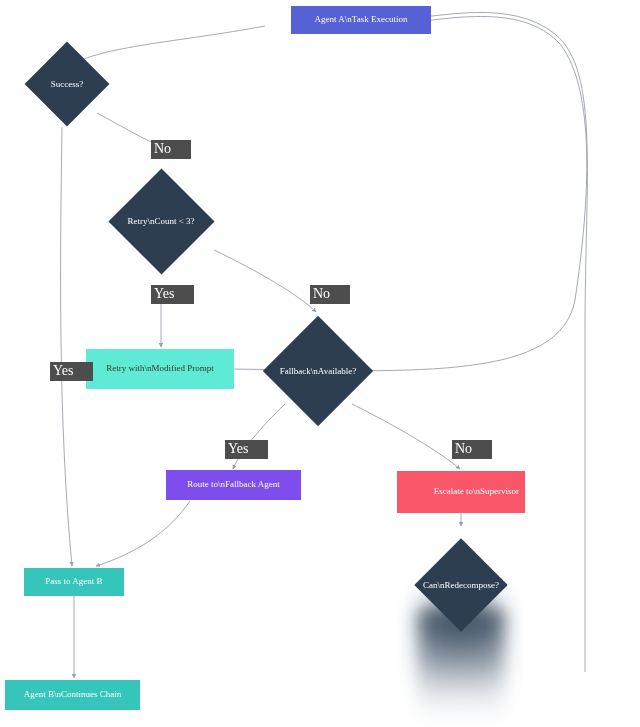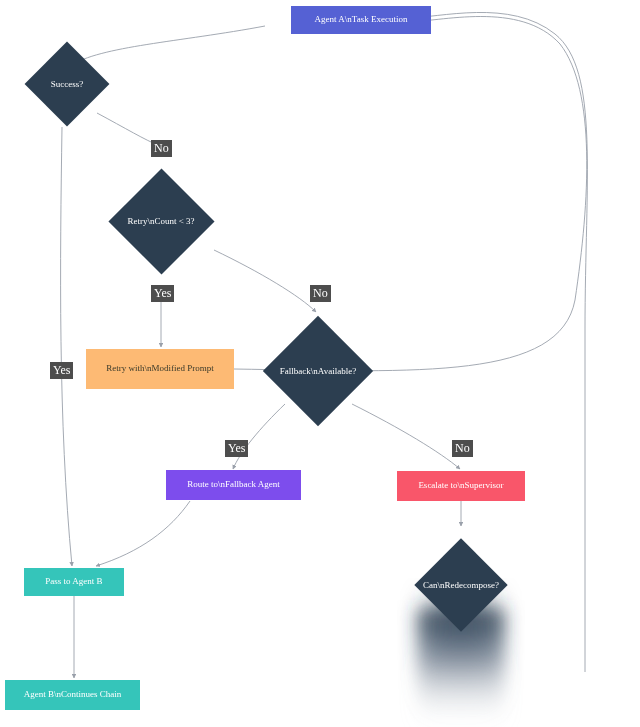--- a/index.html
+++ b/index.html
@@ -37,22 +37,22 @@
     position:absolute;left:0;top:0;
     width:100%;height:100%;
     display:flex;align-items:center;justify-content:center;
     color:#ffffff;font-size:9px;white-space:nowrap;
     z-index:2;
   }
   .edge-label{
     position:absolute;
     background:#4d4d4d;
     color:#ffffff;
-    font-size:12px;
-    padding:2px 3px 3px 3px;
+    font-size:14px;
+    padding:2px 20px 3px 3px;
     line-height:1;
     z-index:5;
     font-family:"Liberation Serif", serif;
   }
   .smear{
     position:absolute;
     pointer-events:none;
     z-index:3;
   }
 </style>
@@ -126,29 +126,29 @@
   <div class="diamond-wrap" style="left:123.5px;top:183.5px;width:75px;height:75px;">
     <div class="diamond-shape" style="background:#2c3e50;"></div>
     <div class="diamond-label">Retry\nCount &lt; 3?</div>
   </div>
 
   <div class="diamond-wrap" style="left:279px;top:332px;width:78px;height:78px;">
     <div class="diamond-shape" style="background:#2c3e50;"></div>
     <div class="diamond-label">Fallback\nAvailable?</div>
   </div>
 
-  <div class="node rect" style="left:86px;top:349px;width:148px;height:40px;background:#fdba74;color:#3a3a2a;">
+  <div class="node rect" style="left:86px;top:349px;width:148px;height:40px;background:#5eead4;color:#3a3a2a;">
     <span>Retry with\nModified Prompt</span>
   </div>
 
   <div class="node rect" style="left:166px;top:470px;width:135px;height:30px;background:#7d4ded;color:#ffffff;">
     <span>Route to\nFallback Agent</span>
   </div>
 
-  <div class="node rect" style="left:397px;top:471px;width:128px;height:30px;background:#f9566a;color:#ffffff;">
+  <div class="node rect" style="left:397px;top:471px;width:128px;height:42px;background:#f9566a;color:#ffffff;justify-content:flex-end;">
     <span>Escalate to\nSupervisor</span>
   </div>
 
   <div class="diamond-wrap" style="left:428px;top:552px;width:66px;height:66px;">
     <div class="diamond-shape" style="background:#2c3e50;"></div>
     <div class="diamond-label">Can\nRedecompose?</div>
   </div>
 
   <div class="node rect" style="left:24px;top:568px;width:100px;height:28px;background:#35c5ba;color:#ffffff;">
     <span>Pass to Agent B</span>

